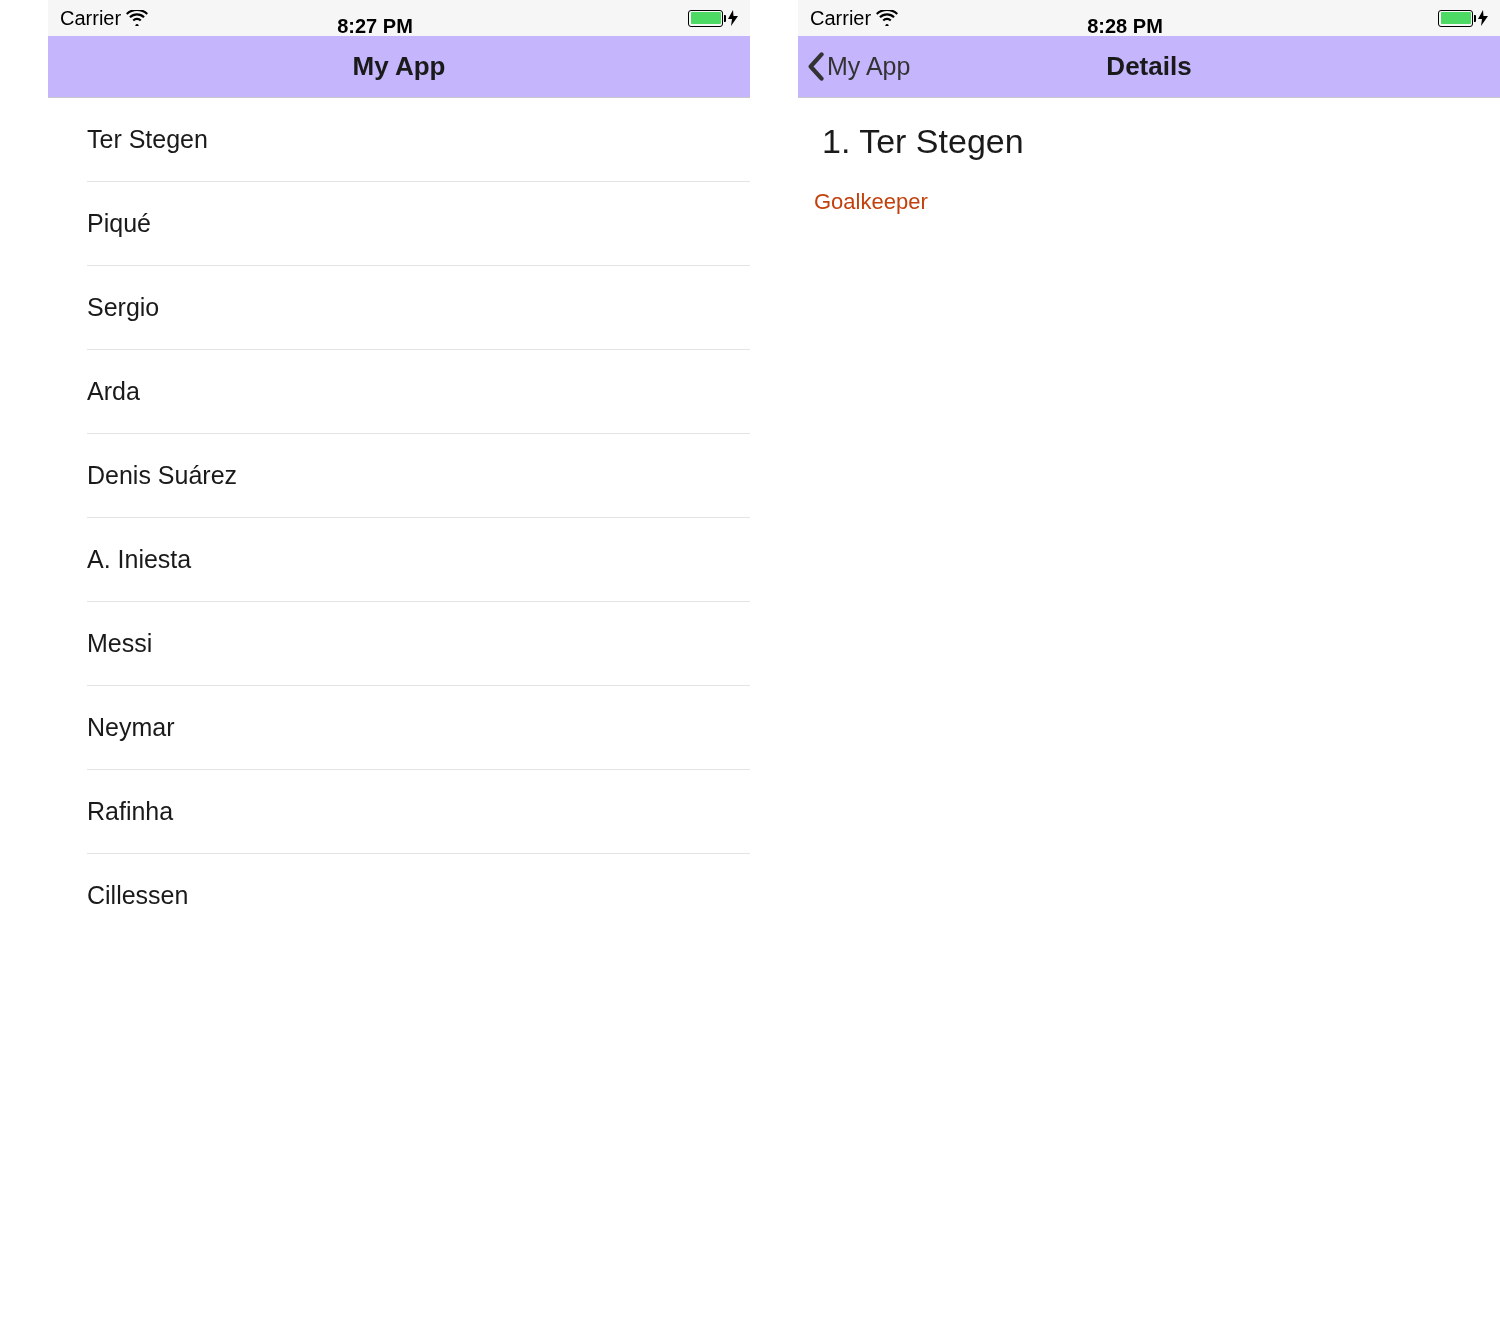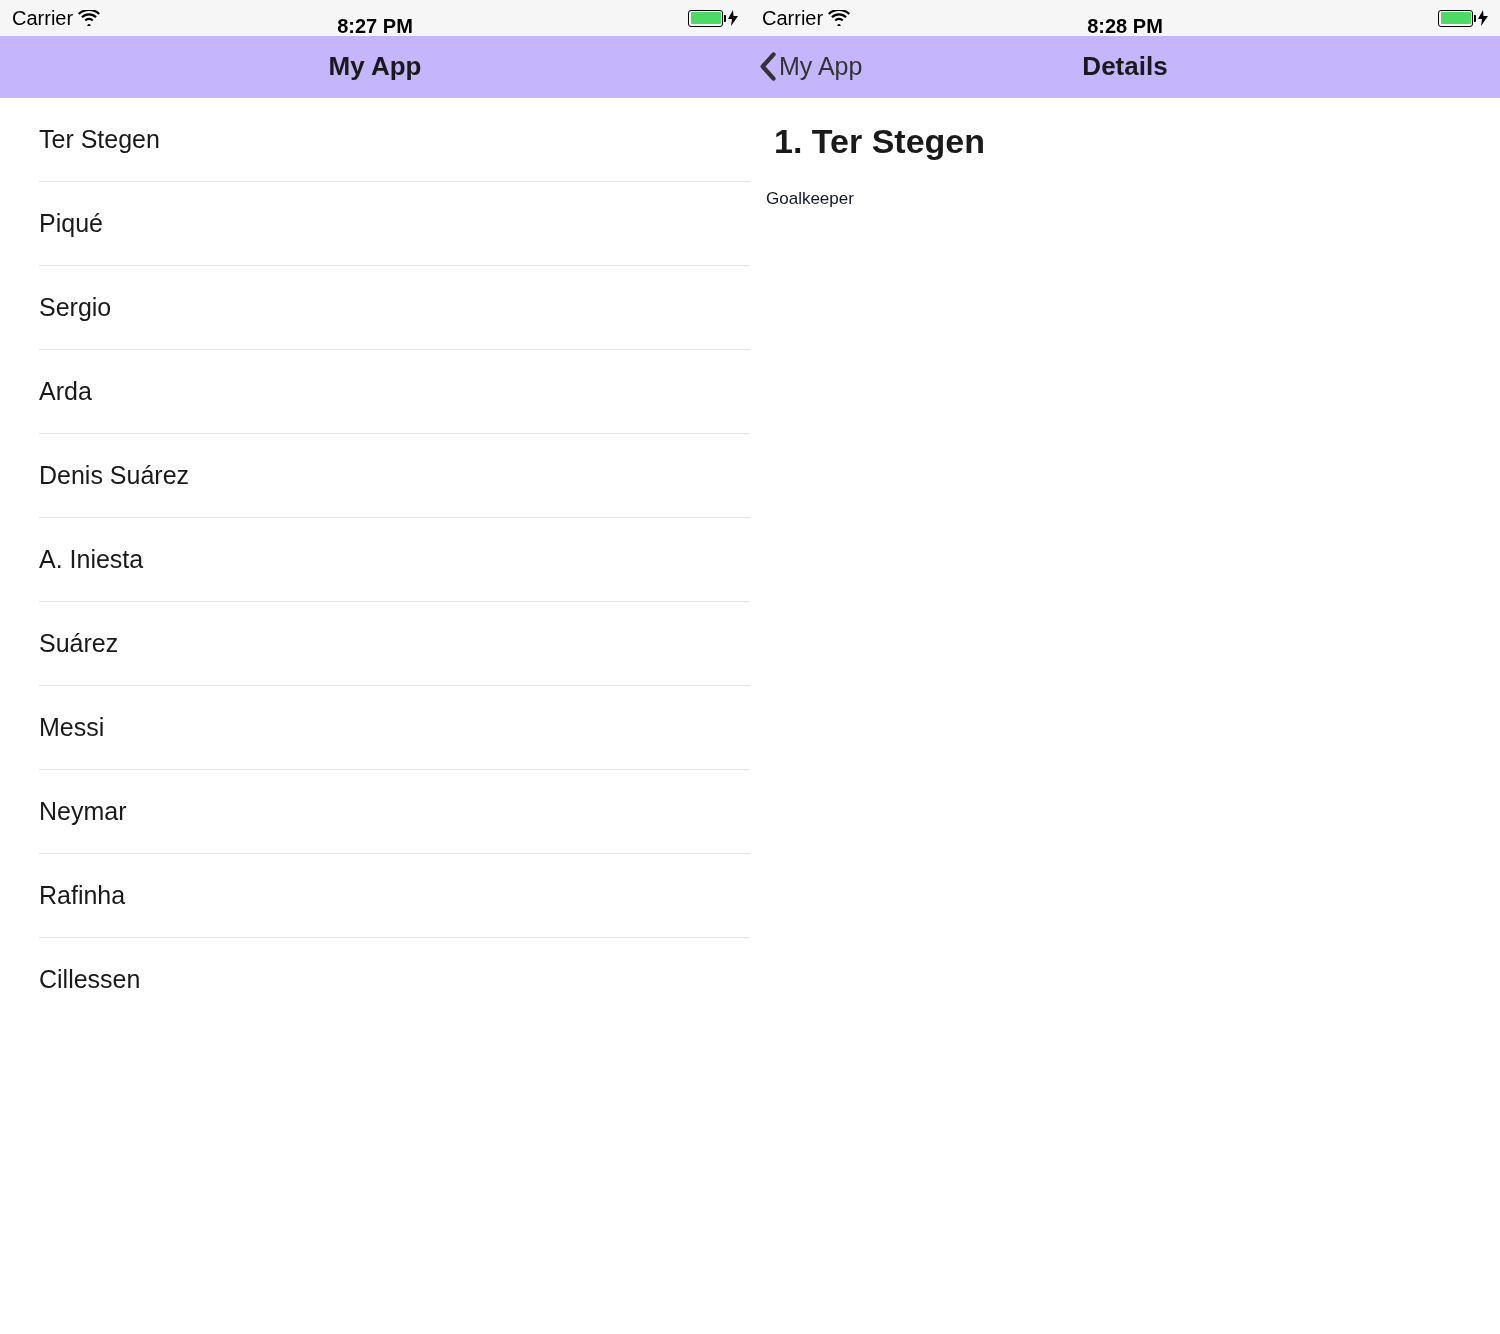--- a/index.html
+++ b/index.html
@@ -13,20 +13,21 @@
       height: 1334px;
       display: flex;
       background: #fff;
     }
     .screen {
       width: 50%;
       height: 100%;
       display: flex;
       flex-direction: column;
       position: relative;
+      padding-left: 48px;
     }
     .screen-left {
       border-right: none;
     }
     
     .status-bar {
       height: 36px;
       background: #f6f6f6;
       display: flex;
       align-items: center;
@@ -127,27 +128,27 @@
       color: #1a1a1a;
     }
     
     .detail-content {
       flex: 1;
       background: #fff;
       padding: 24px 24px;
     }
     .detail-title {
       font-size: 34px;
-      font-weight: 700;
+      font-weight: 400;
       color: #1a1a1a;
       margin-bottom: 28px;
     }
     .detail-subtitle {
-      font-size: 17px;
-      color: #0f172a;
+      font-size: 22px;
+      color: #c2410c;
       margin-left: -8px;
     }
   </style>
 </head>
 <body>
 
 <div class="screen screen-left">
   <div class="status-bar">
     <div class="status-left">
       <span>Carrier</span>
@@ -186,23 +187,20 @@
     <div class="list-item-wrap">
         <div class="list-item-inner">Arda</div>
       </div>
     <div class="list-item-wrap">
         <div class="list-item-inner">Denis Suárez</div>
       </div>
     <div class="list-item-wrap">
         <div class="list-item-inner">A. Iniesta</div>
       </div>
     <div class="list-item-wrap">
-        <div class="list-item-inner">Suárez</div>
-      </div>
-    <div class="list-item-wrap">
         <div class="list-item-inner">Messi</div>
       </div>
     <div class="list-item-wrap">
         <div class="list-item-inner">Neymar</div>
       </div>
     <div class="list-item-wrap">
         <div class="list-item-inner">Rafinha</div>
       </div>
     <div class="list-item-wrap" style="border-bottom:none;">
         <div class="list-item-inner">Cillessen</div>

